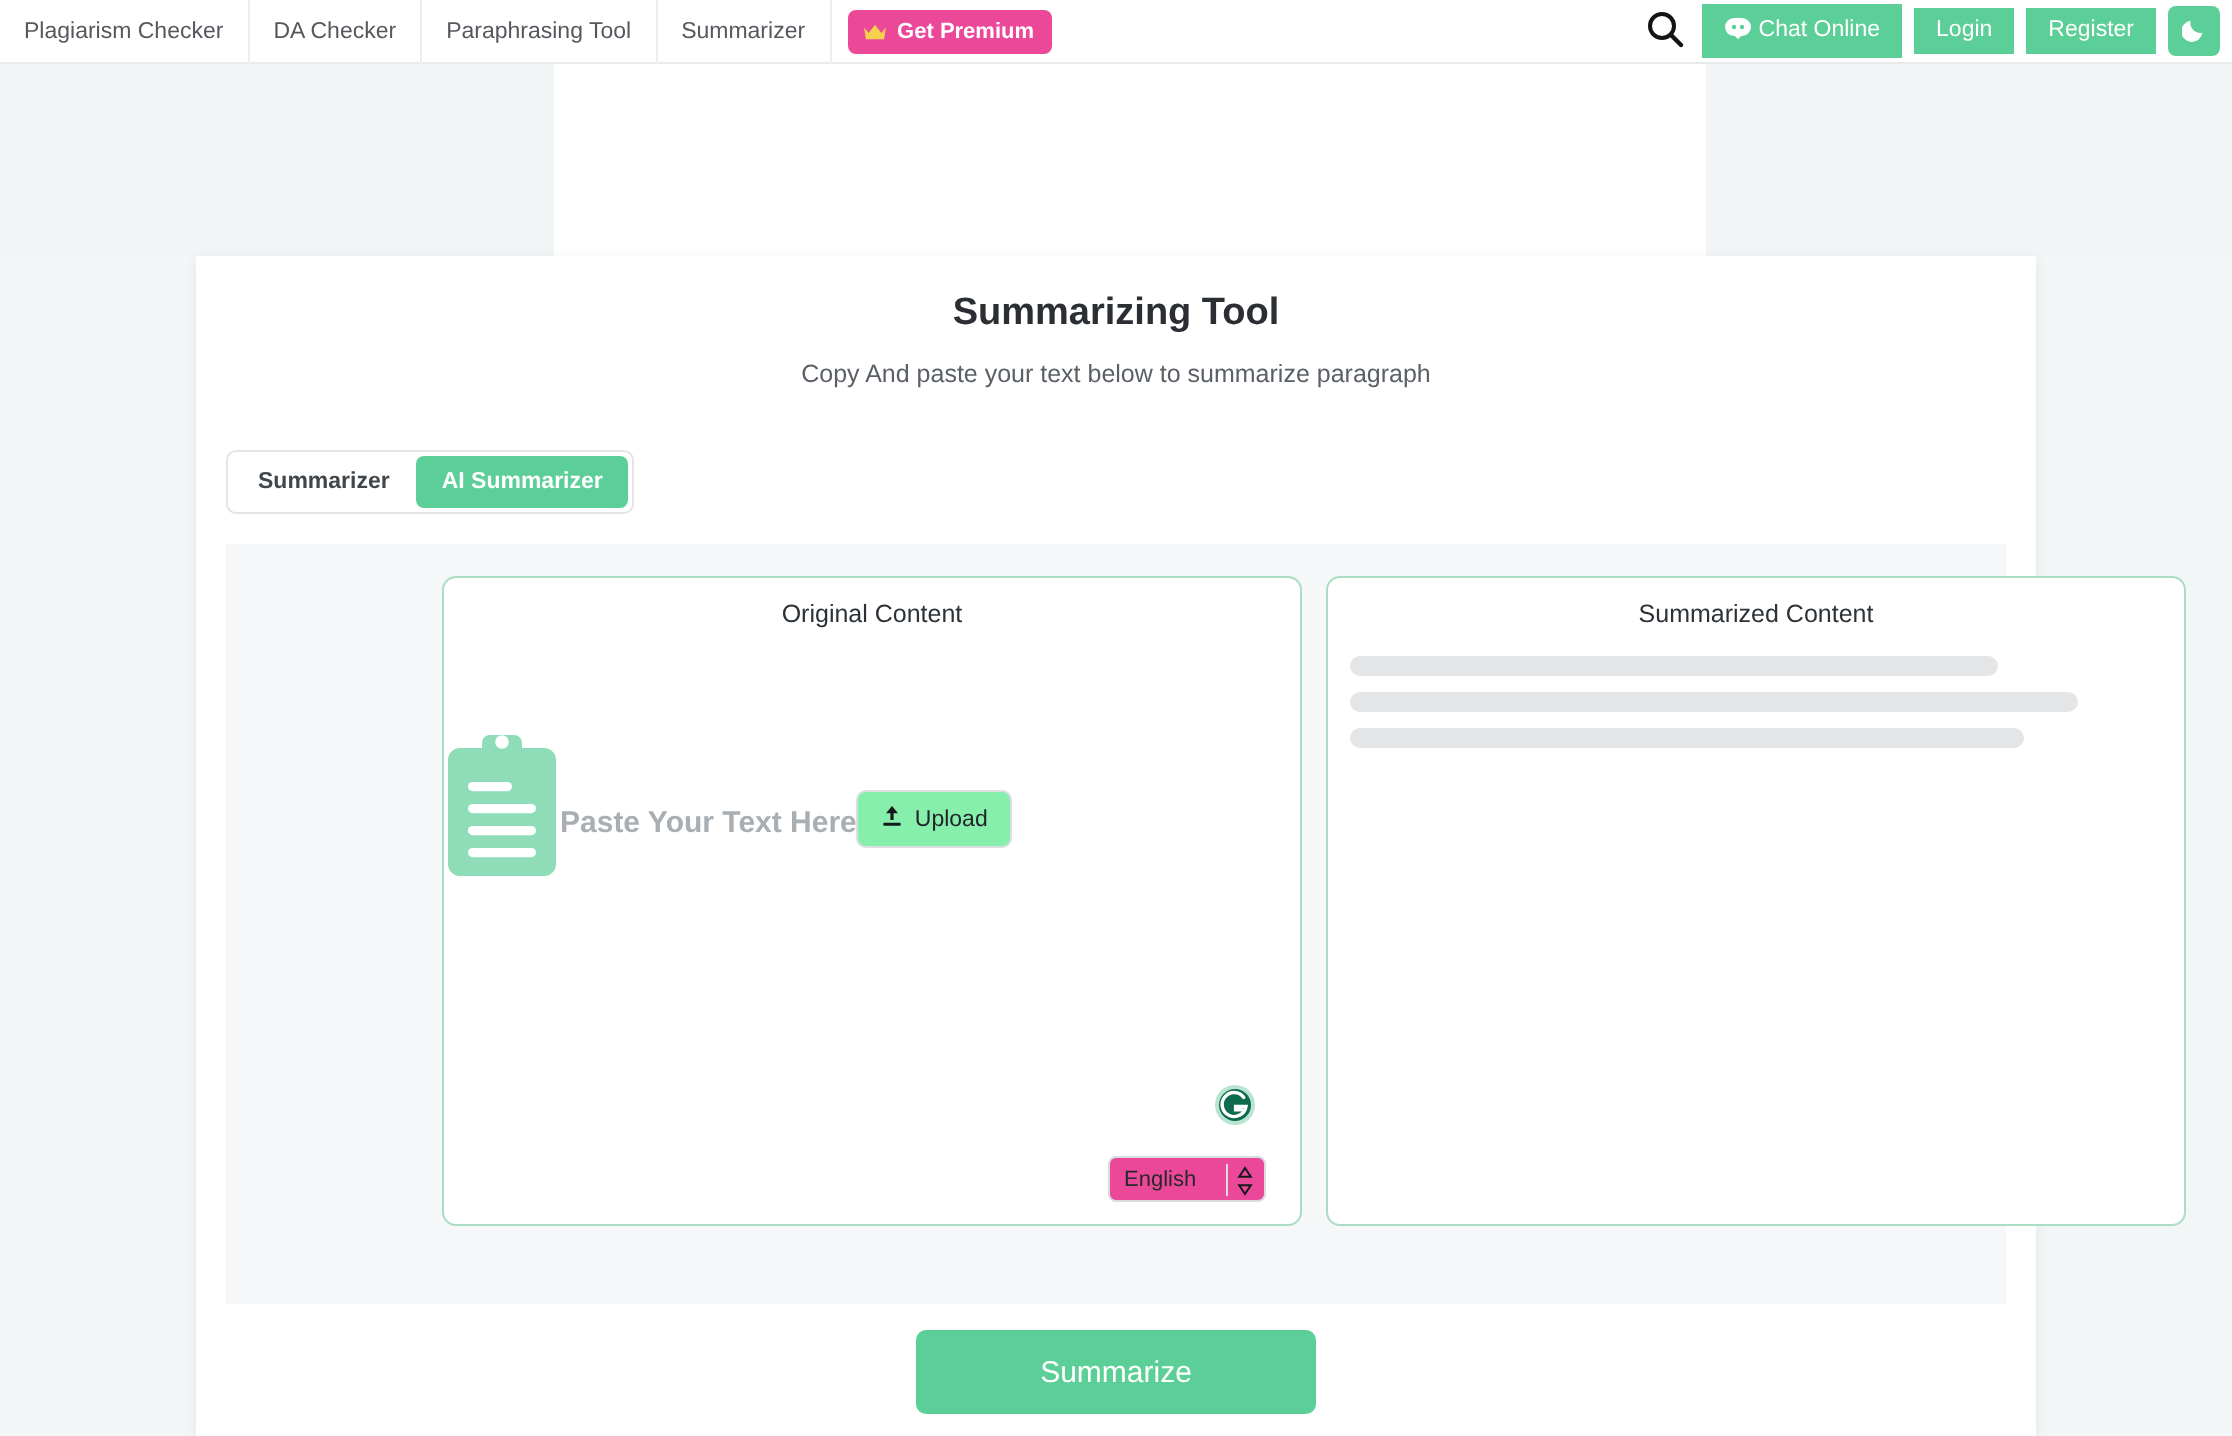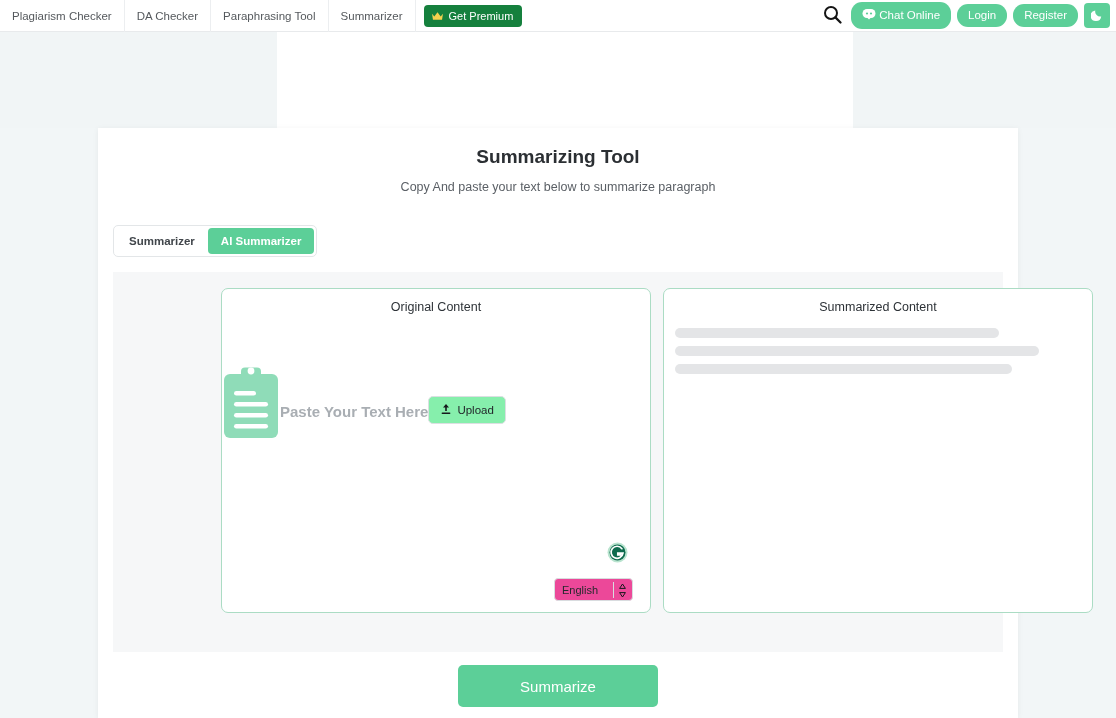--- a/index.html
+++ b/index.html
@@ -57,39 +57,39 @@
     border-right: 1px solid #eceef0;
     cursor: pointer; white-space: nowrap;
   }
   .nav-item:first-child { border-left: none; }
   .premium-wrap {
     display: flex; align-items: center; height: 32px;
     padding: 0 8px;
   }
   .btn-premium {
     display: flex; align-items: center; gap: 5px;
-    background: #15803d; color: #fff;
-    font-size: 11px; font-weight: 400;
+    background: #ec4899; color: #fff;
+    font-size: 11px; font-weight: 700;
     border-radius: 4px; padding: 5px 9px 5px 7px;
     cursor: pointer; border: none;
   }
   .crown { width: 13px; height: 10px; display: block; }
 
   .header-right {
     margin-left: auto; display: flex; align-items: center;
     gap: 6px; padding-right: 6px;
   }
   .search-btn {
     width: 26px; height: 26px; display: flex;
     align-items: center; justify-content: center;
     cursor: pointer; background: none; border: none;
   }
   .btn-green {
     background: #5ccf98; color: #fff;
-    font-size: 11.5px; border-radius: 11px;
+    font-size: 11.5px; border-radius: 0;
     padding: 6px 11px; cursor: pointer; border: none;
     display: flex; align-items: center; gap: 3px;
     line-height: 1;
   }
   .btn-icon-only {
     background: #5ccf98; border-radius: 4px;
     width: 26px; height: 25px; cursor: pointer; border: none;
     display: flex; align-items: center; justify-content: center;
   }
 

